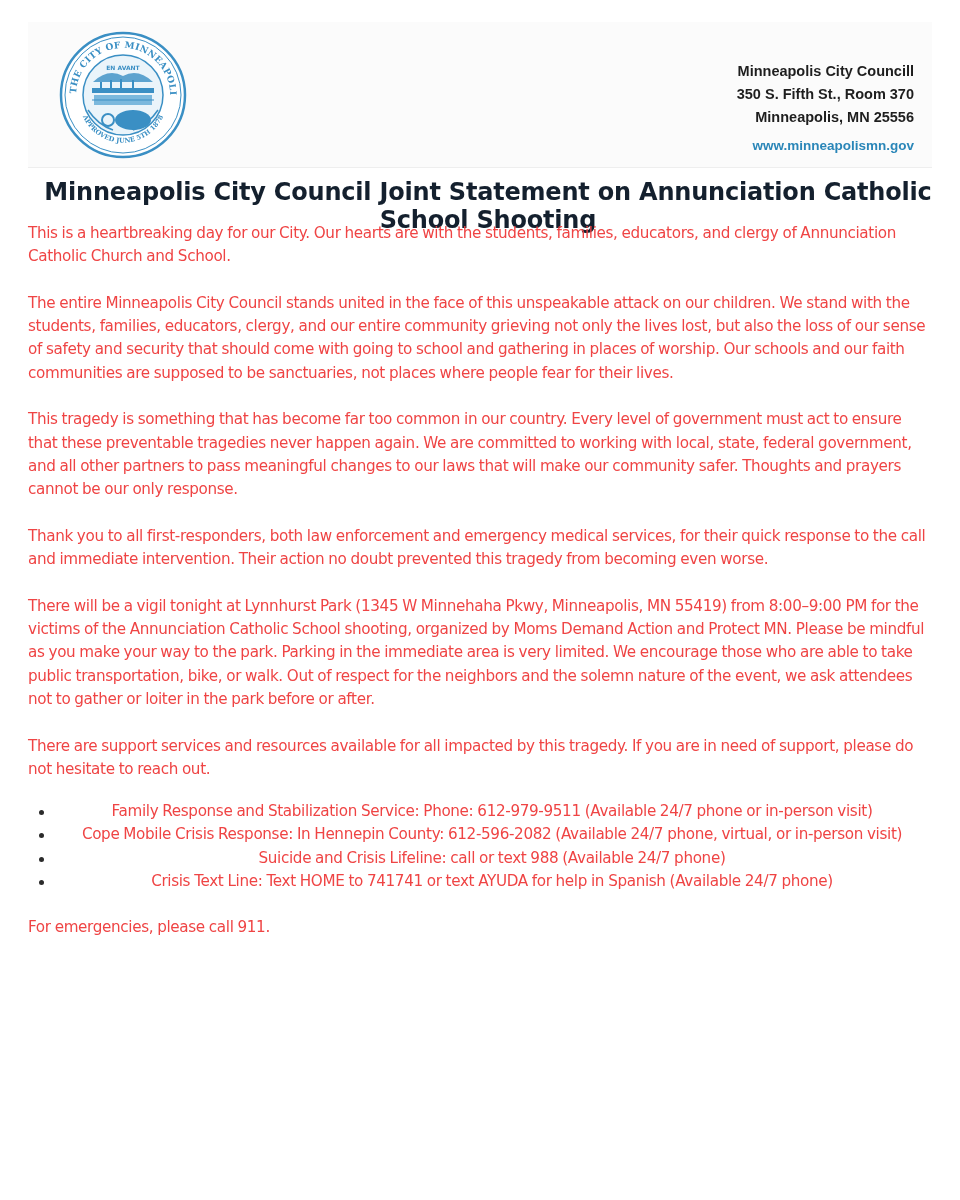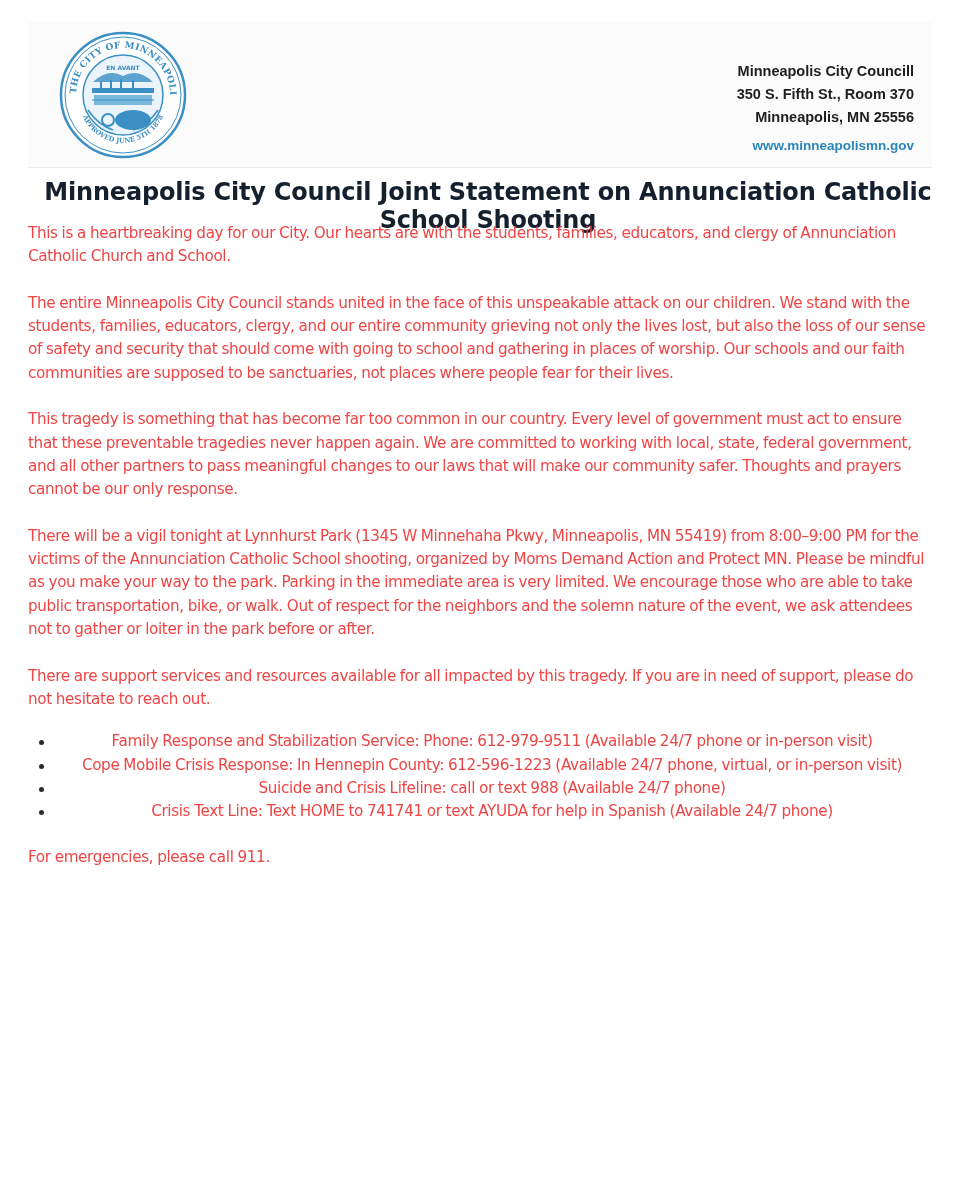--- a/index.html
+++ b/index.html
@@ -87,22 +87,23 @@
   </div>
   <div class="website">www.minneapolismn.gov</div>
 </div>
 
 <h1 class="title">Minneapolis City Council Joint Statement on Annunciation Catholic School Shooting</h1>
 
 <div class="body">
   <p>This is a heartbreaking day for our City. Our hearts are with the students, families, educators, and clergy of Annunciation Catholic Church and School.</p>
   <p>The entire Minneapolis City Council stands united in the face of this unspeakable attack on our children. We stand with the students, families, educators, clergy, and our entire community grieving not only the lives lost, but also the loss of our sense of safety and security that should come with going to school and gathering in places of worship. Our schools and our faith communities are supposed to be sanctuaries, not places where people fear for their lives.</p>
   <p>This tragedy is something that has become far too common in our country. Every level of government must act to ensure that these preventable tragedies never happen again. We are committed to working with local, state, federal government, and all other partners to pass meaningful changes to our laws that will make our community safer. Thoughts and prayers cannot be our only response.</p>
+  <p>Thank you to all first-responders, both law enforcement and emergency medical services, for their quick response to the call and immediate intervention. Their action no doubt prevented this tragedy from becoming even worse.</p>
   <p>There will be a vigil tonight at Lynnhurst Park (1345 W Minnehaha Pkwy, Minneapolis, MN 55419) from 8:00–9:00 PM for the victims of the Annunciation Catholic School shooting, organized by Moms Demand Action and Protect MN. Please be mindful as you make your way to the park. Parking in the immediate area is very limited. We encourage those who are able to take public transportation, bike, or walk. Out of respect for the neighbors and the solemn nature of the event, we ask attendees not to gather or loiter in the park before or after.</p>
   <p style="margin-bottom:19px;">There are support services and resources available for all impacted by this tragedy. If you are in need of support, please do not hesitate to reach out.</p>
   <ul>
     <li>Family Response and Stabilization Service: Phone: 612-979-9511 (Available 24/7 phone or in-person visit)</li>
-    <li>Cope Mobile Crisis Response: In Hennepin County: 612-596-1223 (Available 24/7 phone, virtual, or in-person visit)</li>
+    <li>Cope Mobile Crisis Response: In Hennepin County: 612-596-2082 (Available 24/7 phone, virtual, or in-person visit)</li>
     <li>Suicide and Crisis Lifeline: call or text 988 (Available 24/7 phone)</li>
     <li>Crisis Text Line: Text HOME to 741741 or text AYUDA for help in Spanish (Available 24/7 phone)</li>
   </ul>
   <p>For emergencies, please call 911.</p>
 </div>
 
 </body></html>

